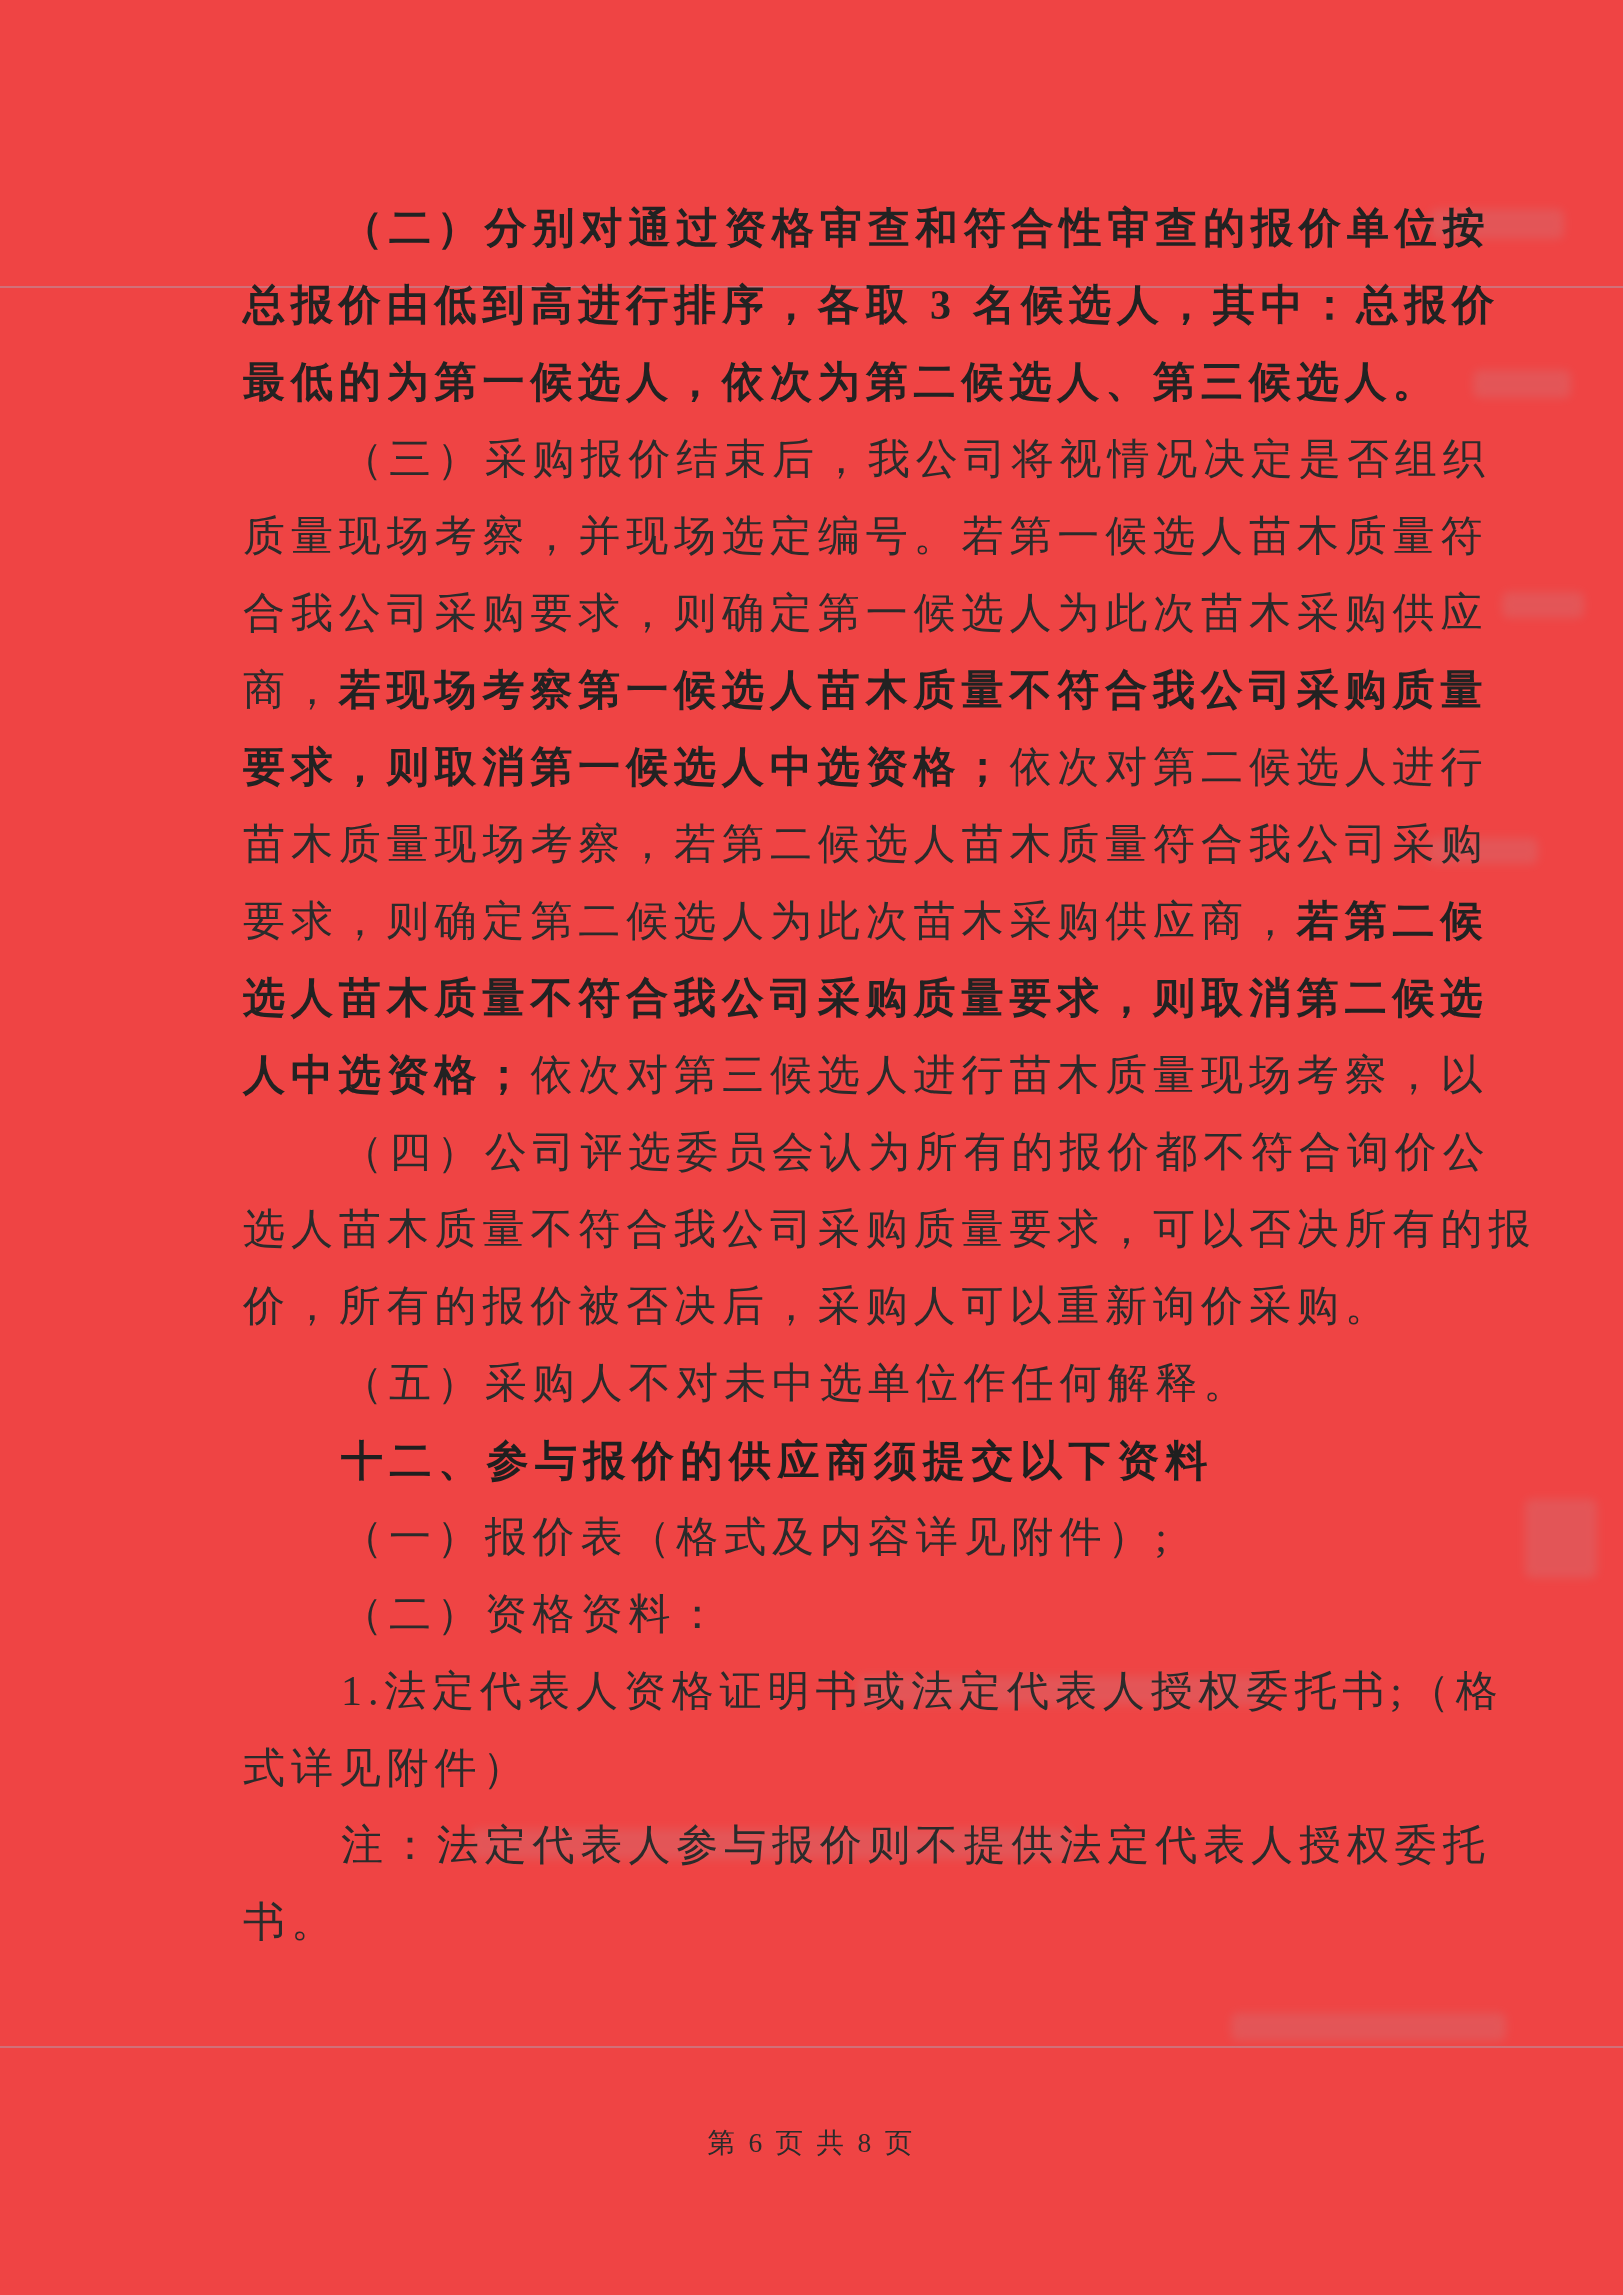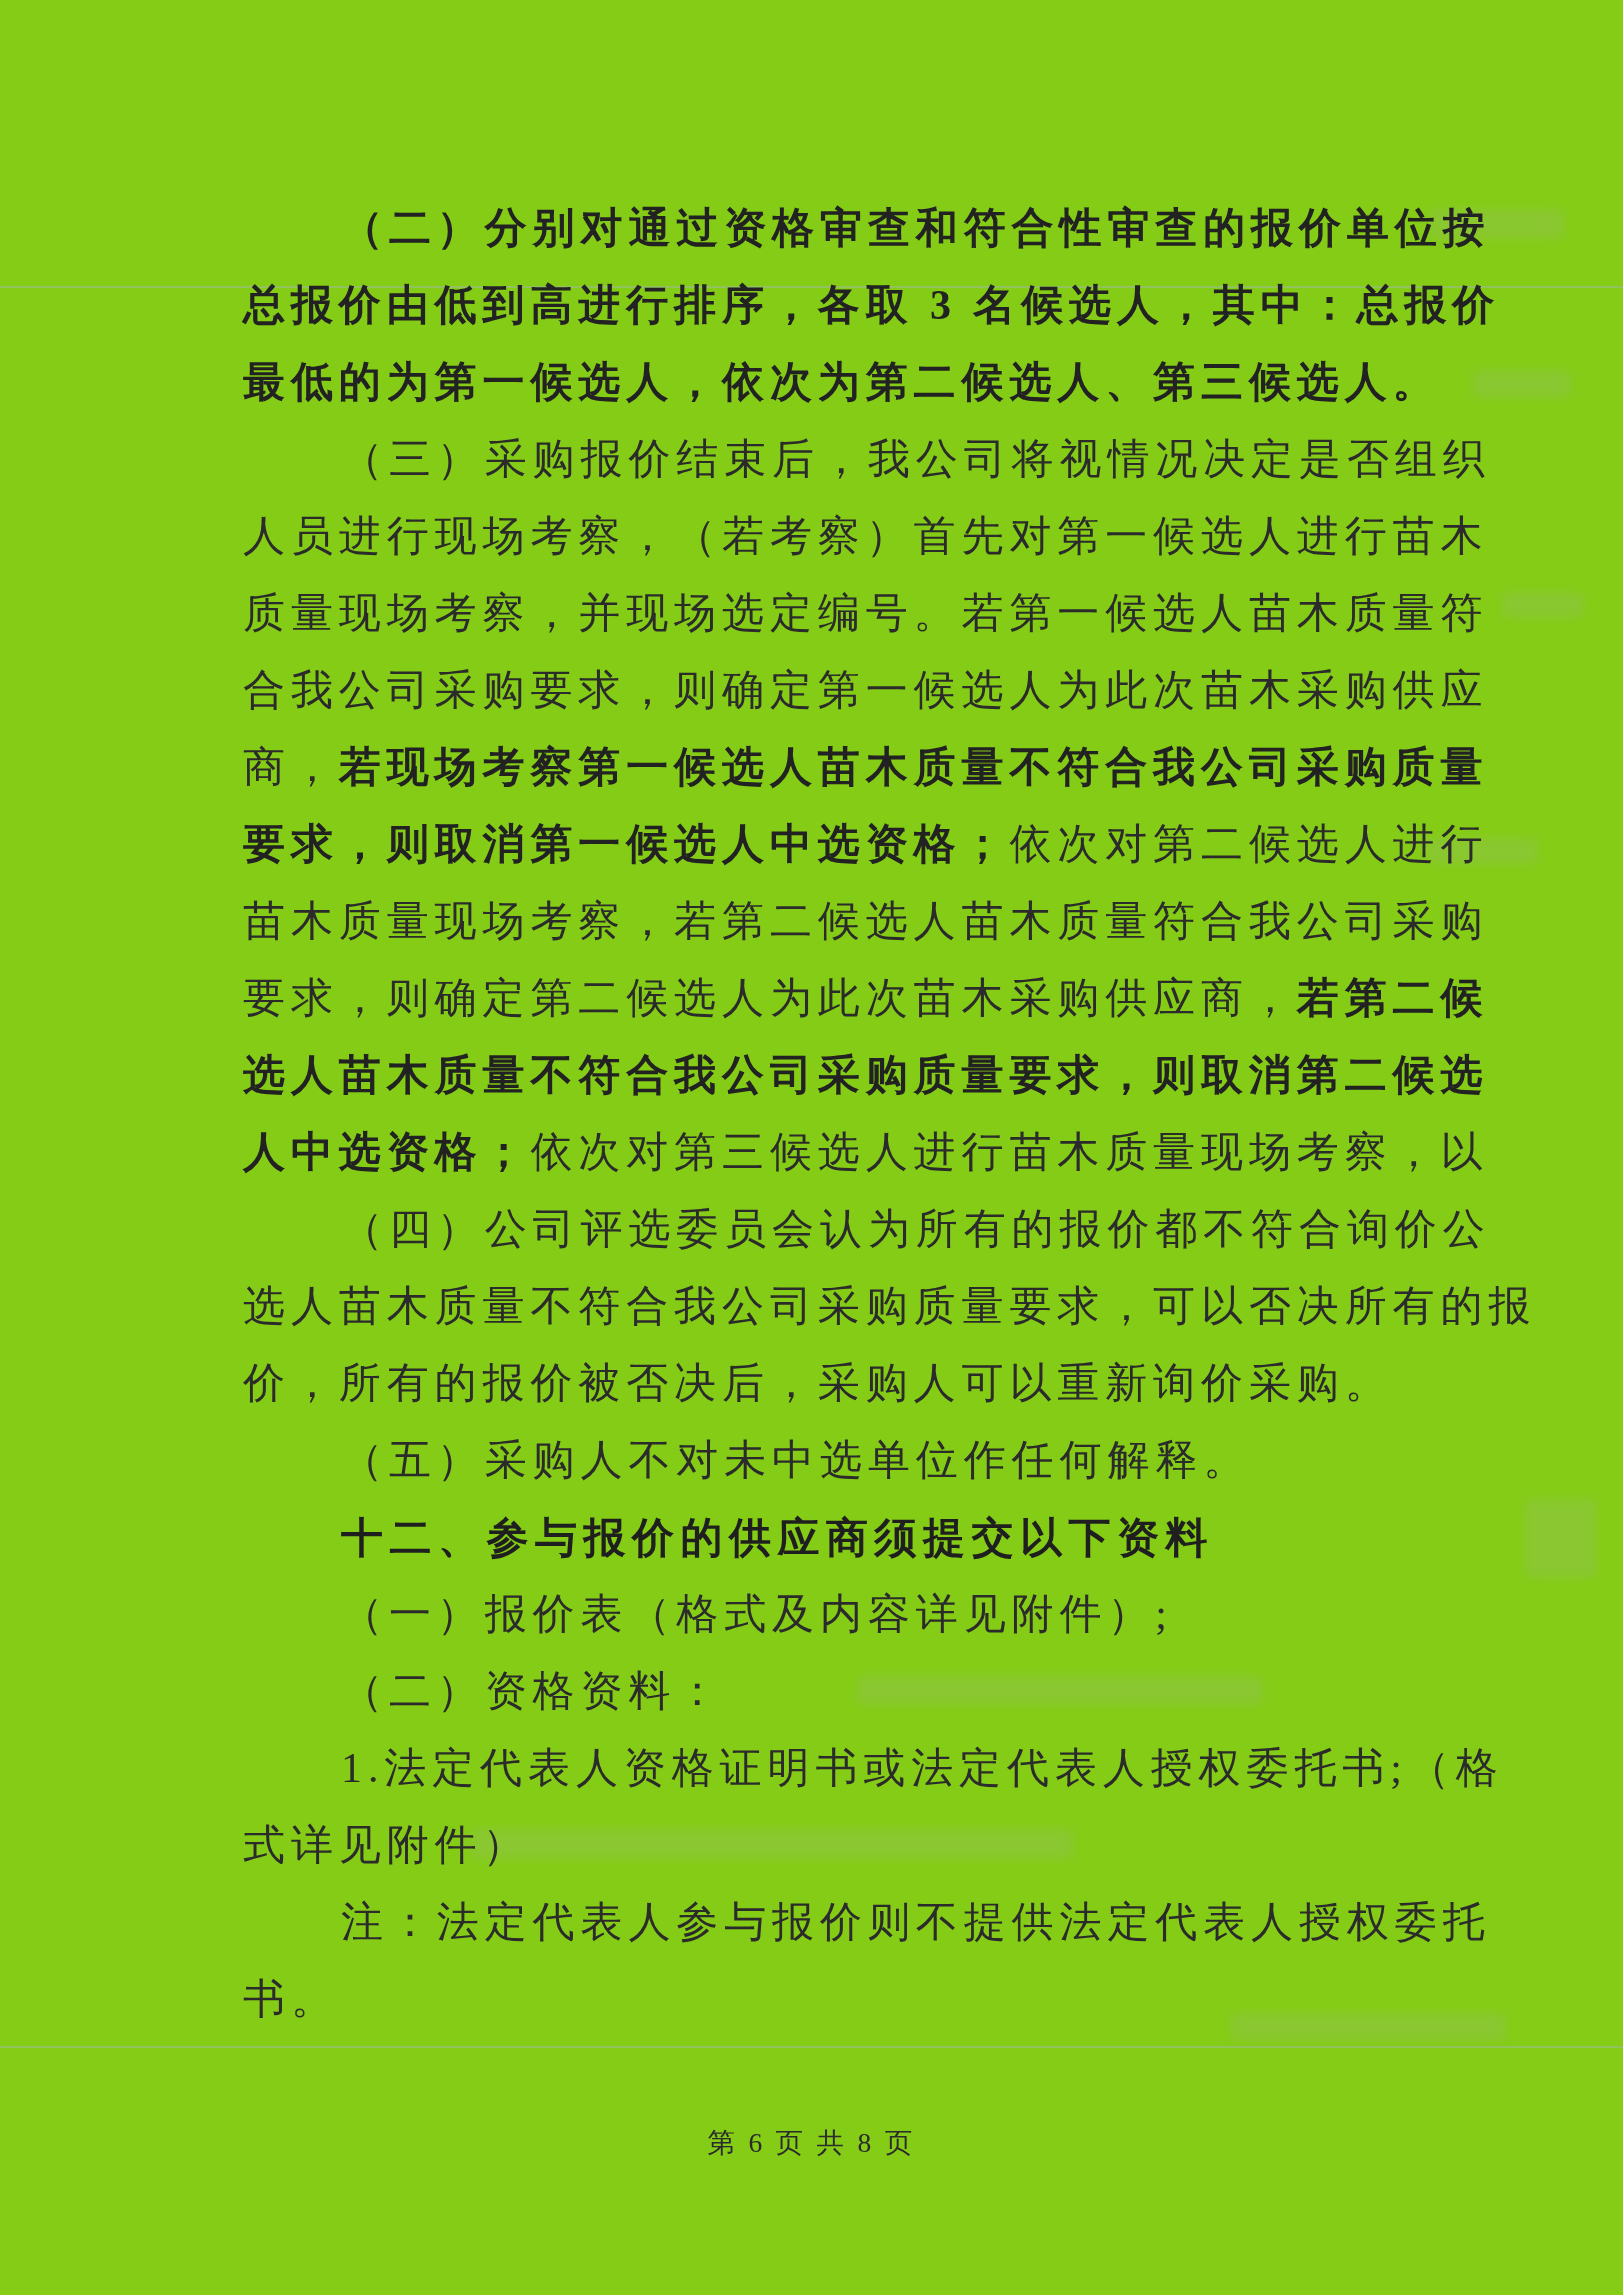--- a/index.html
+++ b/index.html
@@ -1,19 +1,19 @@
 <!DOCTYPE html>
 <html style="font-size:10.5px"><head>
 <meta charset="utf-8">
 <style>
   html,body{margin:0;padding:0;background:#e8e8e8;}
   .page{
     position:relative;
     width:1623px;height:2295px;
-    background:#84cc16;
+    background:#ef4444;
     overflow:hidden;
     font-family:"Liberation Serif", serif;
   }
   
   .hline{position:absolute;left:0;width:1623px;height:2px;background:rgba(165,180,200,0.40);}
   .hline-1{top:286px;}
   .hline-2{top:2046px;}
   
   .ghost{position:absolute;background:#aab1ba;opacity:0.16;filter:blur(4.6px);border-radius:6.5px;}
   .g1{left:1430px;top:209px;width:134px;height:30px;}
@@ -57,21 +57,20 @@
   <div class="ghost g5"></div>
   <div class="ghost g6"></div>
   <div class="ghost g7"></div>
   <div class="ghost g8"></div>
 
   <main class="text-block">
     <p class="line indent"><span class="b">（二）分别对通过资格审查和符合性审查的报价单位按</span></p>
     <p class="line"><span class="b">总报价由低到高进行排序，各取 3 名候选人，其中：总报价</span></p>
     <p class="line"><span class="b">最低的为第一候选人，依次为第二候选人、第三候选人。</span></p>
     <p class="line indent"><span>（三）采购报价结束后，我公司将视情况决定是否组织</span></p>
-    <p class="line"><span>人员进行现场考察，（若考察）首先对第一候选人进行苗木</span></p>
     <p class="line"><span>质量现场考察，并现场选定编号。若第一候选人苗木质量符</span></p>
     <p class="line"><span>合我公司采购要求，则确定第一候选人为此次苗木采购供应</span></p>
     <p class="line"><span>商，</span><span class="b">若现场考察第一候选人苗木质量不符合我公司采购质量</span></p>
     <p class="line"><span class="b">要求，则取消第一候选人中选资格；</span><span>依次对第二候选人进行</span></p>
     <p class="line"><span>苗木质量现场考察，若第二候选人苗木质量符合我公司采购</span></p>
     <p class="line"><span>要求，则确定第二候选人为此次苗木采购供应商，</span><span class="b">若第二候</span></p>
     <p class="line"><span class="b">选人苗木质量不符合我公司采购质量要求，则取消第二候选</span></p>
     <p class="line"><span class="b">人中选资格；</span><span>依次对第三候选人进行苗木质量现场考察，以</span></p>
     <p class="line indent"><span>（四）公司评选委员会认为所有的报价都不符合询价公</span></p>
     <p class="line"><span>选人苗木质量不符合我公司采购质量要求，可以否决所有的报</span></p>

